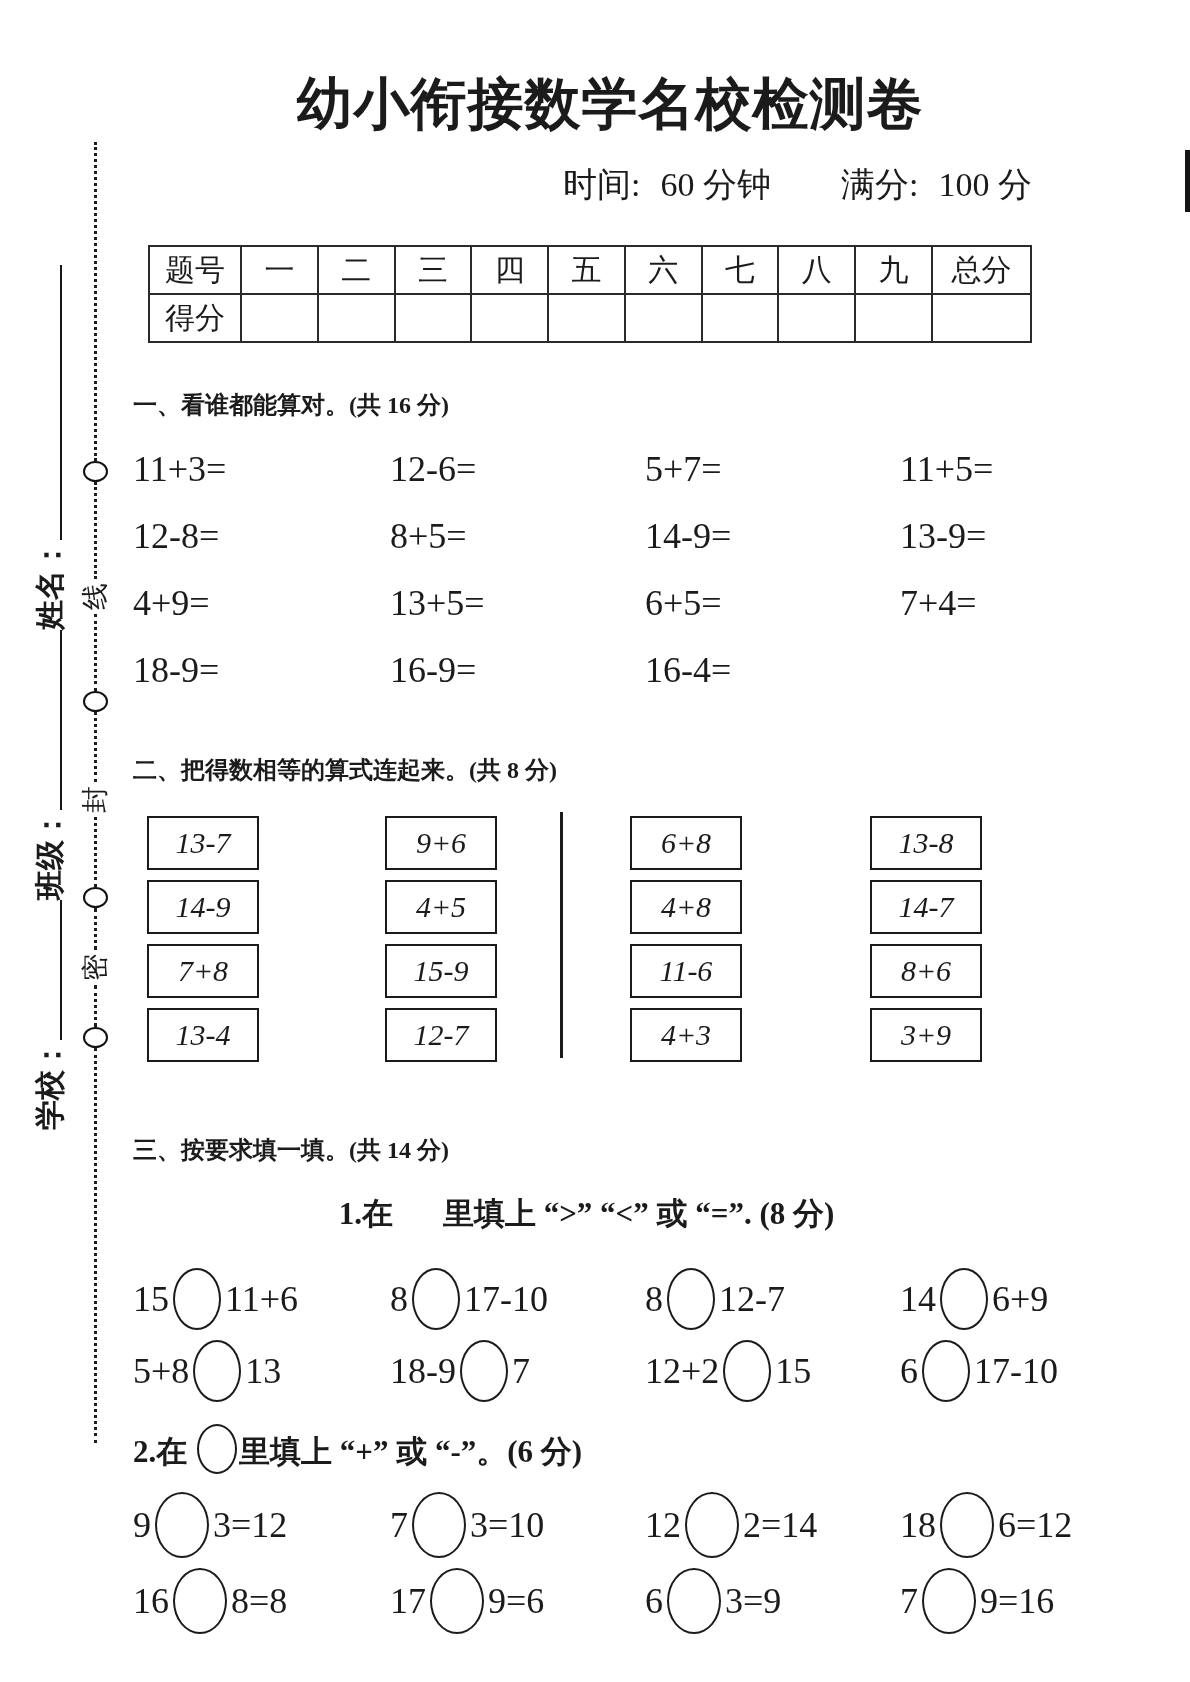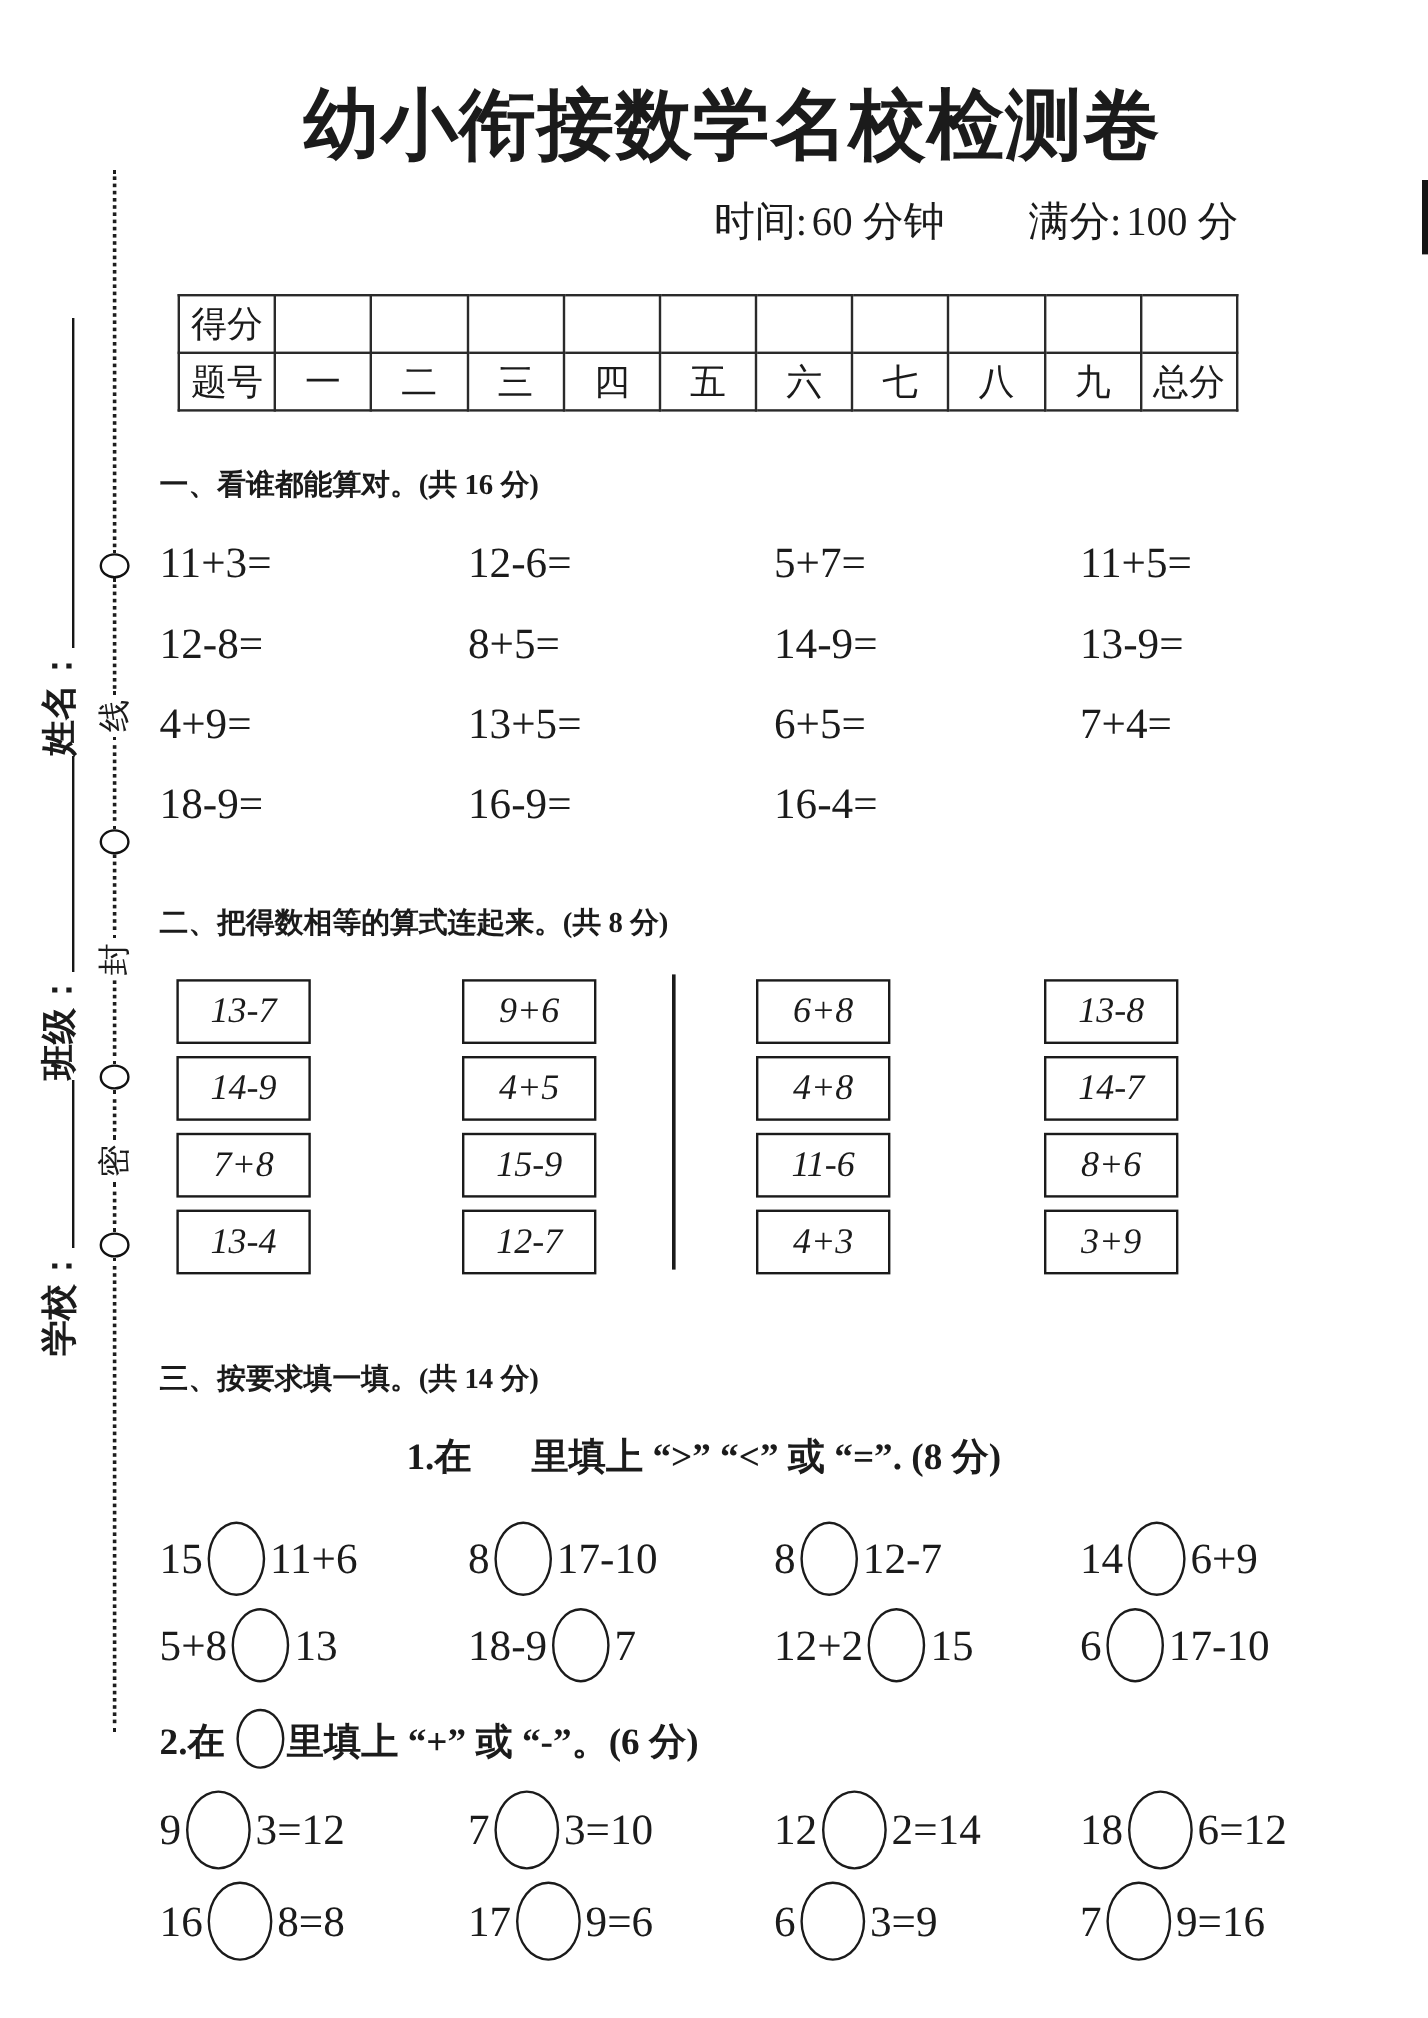--- a/index.html
+++ b/index.html
@@ -29,29 +29,29 @@
     transform:rotate(-90deg);
   }
   .dseg{height:0;border-top:3.5px dotted #1d1d1d;}
   .scirc{width:17px;height:21px;border:2.2px solid #111;border-radius:50%;background:#fff;flex:none;}
   .seal-char{font-size:27px;line-height:22px;padding:0 4px;flex:none;}
   .scan-mark{position:absolute;right:0;top:150px;width:5px;height:62px;background:#141414;}
   
   .main{position:absolute;left:133px;top:0;width:907px;}
   .title{
     margin-top:52px;padding-left:47px;
-    font-size:64px;font-weight:900;line-height:105px;
+    font-size:56px;font-weight:900;line-height:105px;
     text-align:center;letter-spacing:1px;white-space:nowrap;
   }
   .meta{
     margin-top:8px;height:40px;
     display:flex;justify-content:flex-end;align-items:center;
     gap:70px;padding-right:8px;font-size:34px;
   }
-  .meta-item{display:flex;gap:4px;}
+  .meta-item{display:flex;gap:20px;}
   
   .score-table{
     margin-top:40px;margin-left:15px;
     border-collapse:collapse;width:884px;table-layout:fixed;
   }
   .score-table td{
     border:2px solid #2a2a2a;height:46px;
     text-align:center;font-size:30px;padding:0;
   }
   
@@ -143,44 +143,44 @@
       </span>
       <span class="meta-item">
         <span>满分:</span>
         <span>100 分</span>
       </span>
     </div>
 
     <table class="score-table">
       <tbody>
           <tr>
-        <td>得分</td>
-        <td></td>
-        <td></td>
-        <td></td>
-        <td></td>
-        <td></td>
-        <td></td>
-        <td></td>
-        <td></td>
-        <td></td>
-        <td></td>
-      </tr>
-      <tr>
         <td style="width:90px">题号</td>
         <td>一</td>
         <td>二</td>
         <td>三</td>
         <td>四</td>
         <td>五</td>
         <td>六</td>
         <td>七</td>
         <td>八</td>
         <td>九</td>
         <td style="width:97px">总分</td>
+      </tr>
+      <tr>
+        <td>得分</td>
+        <td></td>
+        <td></td>
+        <td></td>
+        <td></td>
+        <td></td>
+        <td></td>
+        <td></td>
+        <td></td>
+        <td></td>
+        <td></td>
       </tr>
     </tbody>
       </table>
 
     <div class="s-heading mt-s1">一、看谁都能算对。(共 16 分)</div>
     <div class="calc-grid">
       <span>11+3=</span>
       <span>12-6=</span>
       <span>5+7=</span>
       <span>11+5=</span>

